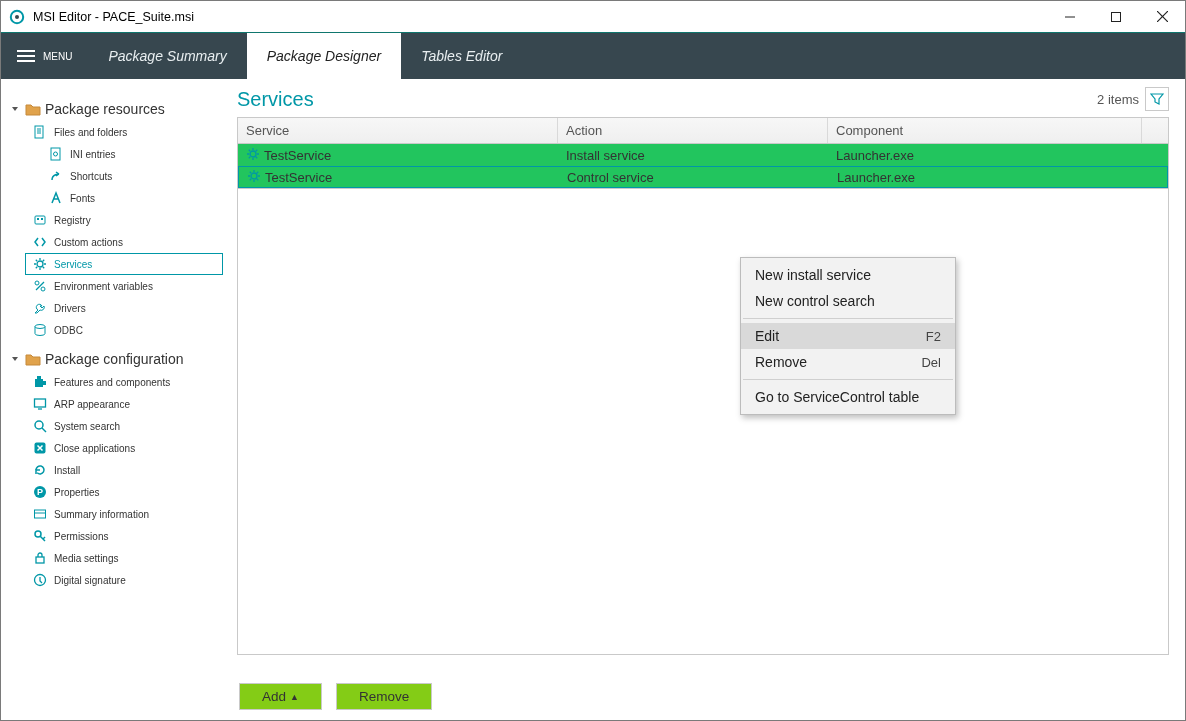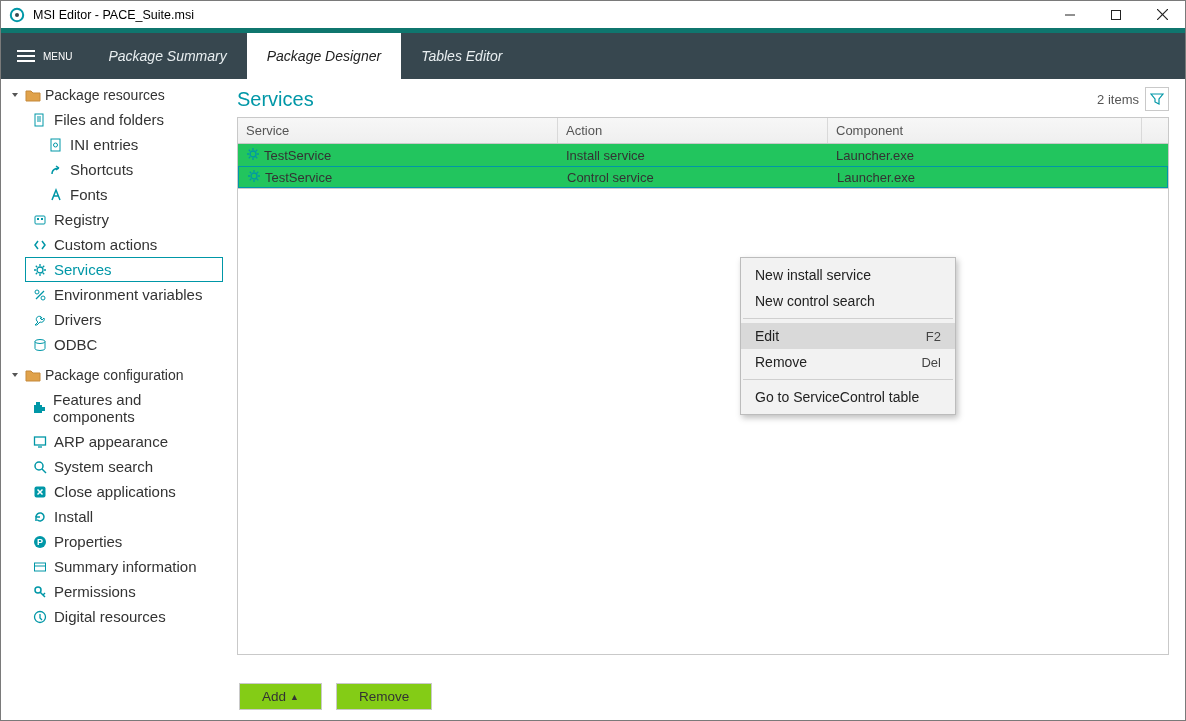--- a/index.html
+++ b/index.html
@@ -1,43 +1,43 @@
 <!DOCTYPE html>
 <html><head>
 <meta charset="utf-8">
 <style>
   * { box-sizing: border-box; margin: 0; padding: 0; }
   body { font-family: "Segoe UI", Arial, sans-serif; font-size: 13px; color: #333; background: #fff; width: 1186px; height: 721px; overflow: hidden; border: 1px solid #7a7a7a; position: relative; }
   
-  .titlebar { height: 32px; display: flex; align-items: center; padding: 0 0 0 8px; border-bottom: 5px solid #0f766e; }
+  .titlebar { height: 32px; display: flex; align-items: center; padding: 0 0 0 8px; border-bottom: 1px solid #0f766e; }
   .titlebar .app-icon { width: 16px; height: 16px; margin-right: 8px; }
   .titlebar .title { flex: 1; font-size: 12.5px; color: #000; }
   .win-btns { display: flex; }
   .win-btn { width: 46px; height: 30px; display: flex; align-items: center; justify-content: center; color: #222; }
   .win-btn svg { display: block; }
 
   .menubar { height: 46px; background: #37474f; display: flex; align-items: stretch; color: #fff; }
   .menu-btn { display: flex; align-items: center; gap: 8px; padding: 0 16px; font-size: 10px; font-weight: 400; }
   .menu-btn svg { }
   .nav-tab { display: flex; align-items: center; padding: 0 20px; font-size: 14px; color: #e8eef0; cursor: pointer; font-style: italic; }
   .nav-tab.active { background: #fff; color: #222; }
 
   .workspace { display: flex; height: calc(100% - 32px - 46px); }
-  .sidebar { width: 228px; padding: 4px 6px 8px 6px; border-right: 0; overflow: auto; }
+  .sidebar { width: 228px; padding: 18px 6px 8px 6px; border-right: 0; overflow: auto; }
   .tree-group > .group-header { display: flex; align-items: center; gap: 4px; padding: 4px 2px; cursor: pointer; }
   .tree-caret { width: 12px; display:flex; justify-content:center; }
   .folder-icon { width: 16px; height: 14px; }
   .group-label { color: #333; font-size: 14px; }
   .tree-children { padding-left: 18px; }
   .tree-item { display: flex; align-items: center; gap: 6px; padding: 3px 6px; cursor: pointer; border: 1px solid transparent; color: #333; }
   .tree-item.level2 { margin-left: 16px; }
   .tree-item .ticon { width: 16px; display:flex; justify-content:center; color: #0097a7; }
   .tree-item.selected { border: 1px solid #0097a7; color: #0097a7; }
   .tree-item.selected .tlabel { color: #0097a7; }
-  .tlabel { font-size: 15px; }
+  .tlabel { font-size: 10px; }
 
   .main { flex: 1; padding: 8px 16px 10px 8px; display: flex; flex-direction: column; position: relative; }
   .main-header { display:flex; align-items:center; justify-content: space-between; padding: 0 0 6px 0; }
   .main-title { color: #0097a7; font-size: 20px; font-weight: 400; }
   .main-header .right { display:flex; align-items:center; gap: 6px; }
   .items-count { color: #555; font-size: 13px; }
   .filter-btn { width: 24px; height: 24px; border: 1px solid #c9c9c9; display:flex; align-items:center; justify-content:center; color:#0097a7; background:#fff; }
 
   .grid { border: 1px solid #c9c9c9; flex: 0 0 auto; }
   .grid-header { display:flex; background: linear-gradient(#f7f7f7,#efefef); border-bottom: 1px solid #c9c9c9; }
@@ -320,25 +320,34 @@
                   <circle cx="5" cy="5" r="3" fill="none" stroke="#0097a7" stroke-width="1.5"></circle>
                   <line x1="7" y1="7" x2="12" y2="12" stroke="#0097a7" stroke-width="1.5"></line>
                   <line x1="10" y1="10" x2="12" y2="8" stroke="#0097a7" stroke-width="1.5"></line>
                 </svg>
               </span>
               <span class="tlabel">Permissions</span>
             </div>
             <div class="tree-item">
               <span class="ticon">
                 <svg width="14" height="14">
+                  <rect x="3" y="6" width="8" height="6" fill="none" stroke="#0097a7" stroke-width="1.3"></rect>
+                  <path d="M5 6 V4 a2 2 0 0 1 4 0 V6" fill="none" stroke="#0097a7" stroke-width="1.3"></path>
+                </svg>
+              </span>
+              <span class="tlabel">Media settings</span>
+            </div>
+            <div class="tree-item">
+              <span class="ticon">
+                <svg width="14" height="14">
                   <circle cx="7" cy="7" r="5.5" fill="none" stroke="#0097a7" stroke-width="1.3"></circle>
                   <path d="M7 4 v4 l2 2" fill="none" stroke="#0097a7" stroke-width="1.3"></path>
                 </svg>
               </span>
-              <span class="tlabel">Digital resources</span>
+              <span class="tlabel">Digital signature</span>
             </div>
           </div>
         </div>
       </div>
   </div>
 
   <div class="main">
     <div class="main-header">
       <div class="main-title">Services</div>
       <div class="right">

